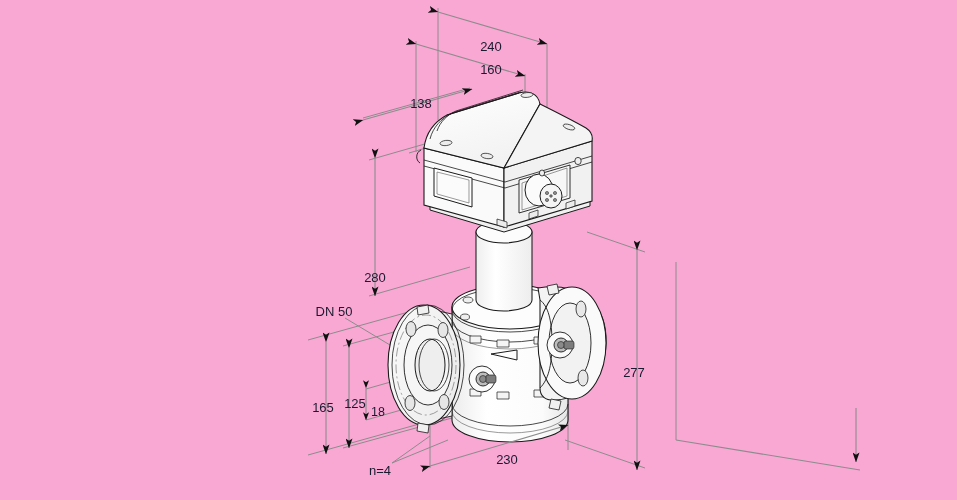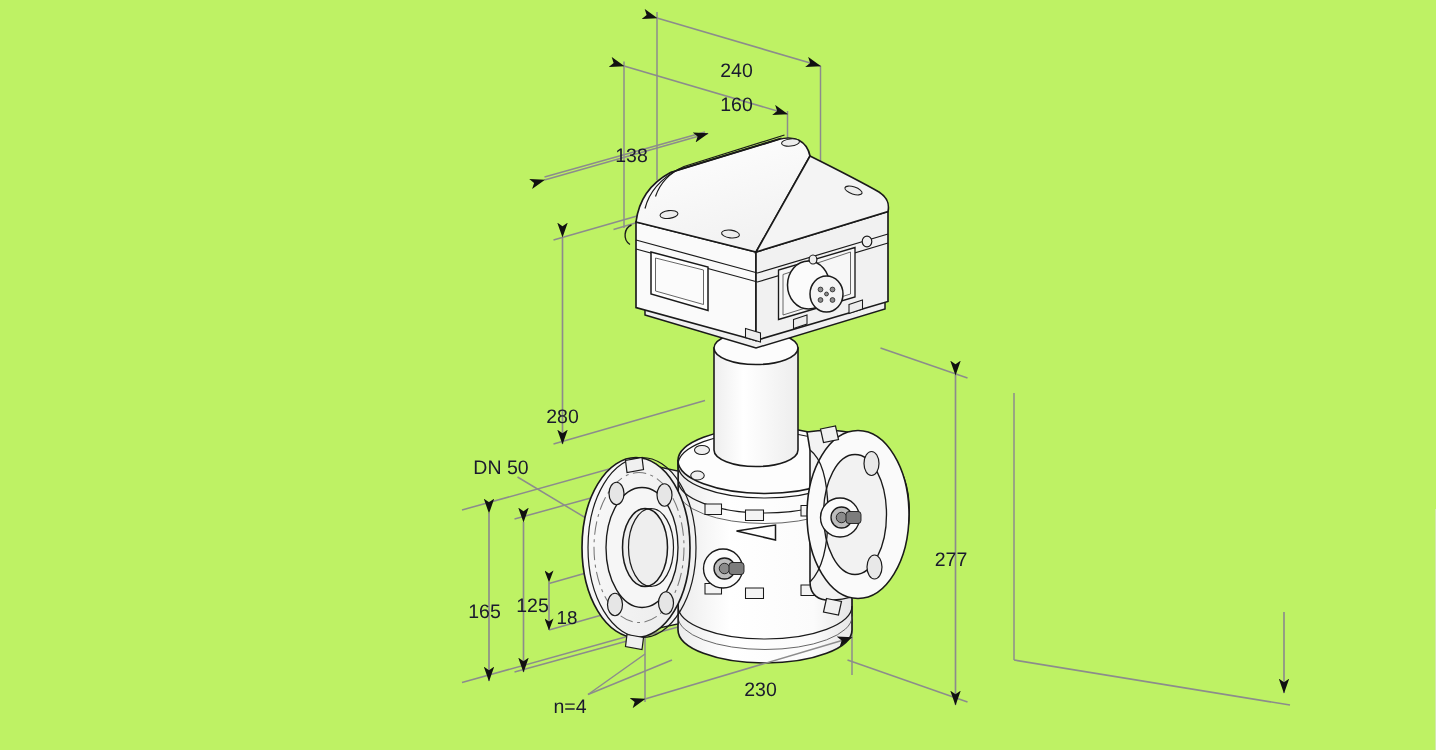--- a/index.html
+++ b/index.html
@@ -1,16 +1,16 @@
 <!DOCTYPE html>
 <html><head>
 <meta charset="utf-8">
 <style>
   html,body{margin:0;padding:0;background:#e3e3e3;}
-  #root{position:relative;width:957px;height:500px;background:#bef264;
+  #root{position:relative;width:957px;height:500px;background:#f9a8d4;
         font-family:"Liberation Sans",sans-serif;overflow:hidden;}
   #drawing{position:absolute;left:0;top:0;width:957px;height:500px;}
   .dimtext{font-family:"Liberation Sans",sans-serif;font-size:13px;fill:#1a1a2e;}
   .dimtext.small{font-size:12.5px;}
 </style>
 </head>
 <body>
 
 <div id="root">
 

